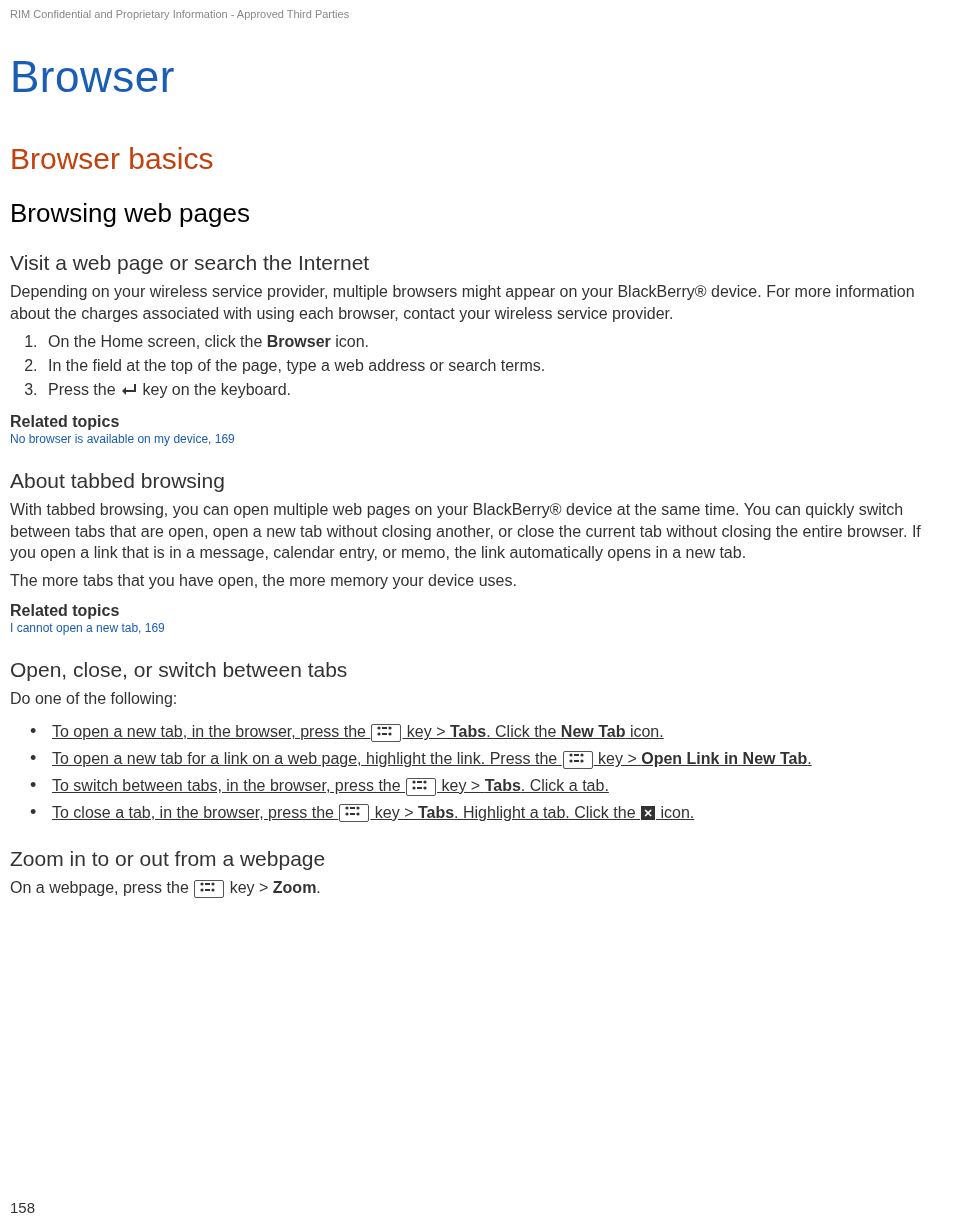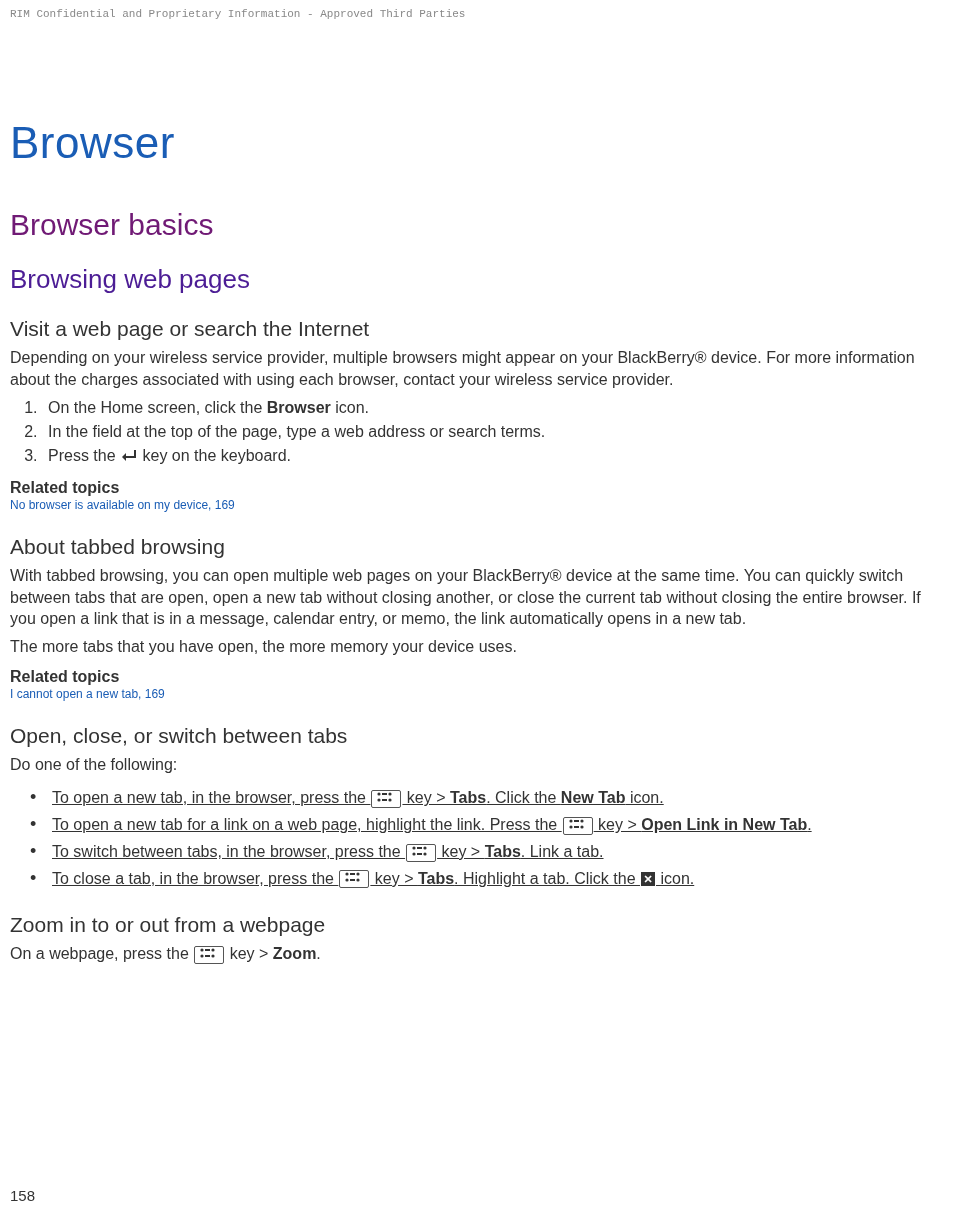--- a/index.html
+++ b/index.html
@@ -11,42 +11,41 @@
     background: #fff;
   }
   .page {
     padding: 8px 10px 10px 10px;
     position: relative;
     min-height: 1210px;
   }
   .confidential {
     font-size: 11px;
     color: #888;
-    margin-bottom: 98px;
-    font-family: Liberation Mono, monospace;
+    margin-bottom: 32px;
   }
   h1.title {
     font-family: "Trebuchet MS", "Segoe UI", sans-serif;
     font-weight: 400;
     color: #1a5db5;
     font-size: 44px;
     margin: 0 0 40px 0;
     letter-spacing: 0.5px;
   }
   h2.section {
     font-family: "Trebuchet MS", "Segoe UI", sans-serif;
     font-weight: 400;
-    color: #701a75;
+    color: #c2410c;
     font-size: 30px;
     margin: 30px 0 22px 0;
   }
   h3.subsection {
     font-family: "Trebuchet MS", "Segoe UI", sans-serif;
     font-weight: 400;
-    color: #4c1d95;
+    color: #000000;
     font-size: 26px;
     margin: 22px 0 18px 0;
   }
   h4.topic {
     font-family: "Trebuchet MS", "Segoe UI", sans-serif;
     font-weight: 400;
     color: #333;
     font-size: 21px;
     margin: 22px 0 6px 0;
   }
@@ -124,21 +123,21 @@
     color: #fff;
     font-size: 11px;
     line-height: 14px;
     text-align: center;
     vertical-align: middle;
     font-weight: 700;
     margin: 0 1px;
   }
   .page-num {
     position: absolute;
-    bottom: 24px;
+    bottom: 12px;
     left: 10px;
     font-size: 15px;
     color: #333;
   }
   b { font-weight: 700; }
 </style>
 </head>
 <body>
 
 <div class="page">
@@ -197,21 +196,21 @@
           </svg></span><span> key &gt; </span><b>Open Link in New Tab</b><span>.</span>
     </li>
     <li>
       <span>To switch between tabs, in the browser, press the </span><span class="kb-key"><svg width="20" height="12" viewBox="0 0 20 12">
             <circle cx="3" cy="3" r="1.6" fill="#333"></circle>
             <circle cx="3" cy="9" r="1.6" fill="#333"></circle>
             <rect x="6" y="2" width="5" height="2" fill="#333"></rect>
             <rect x="6" y="8" width="5" height="2" fill="#333"></rect>
             <circle cx="14" cy="3" r="1.6" fill="#333"></circle>
             <circle cx="14" cy="9" r="1.6" fill="#333"></circle>
-          </svg></span><span> key &gt; </span><b>Tabs</b><span>. Link a tab.</span>
+          </svg></span><span> key &gt; </span><b>Tabs</b><span>. Click a tab.</span>
     </li>
     <li>
       <span>To close a tab, in the browser, press the </span><span class="kb-key"><svg width="20" height="12" viewBox="0 0 20 12">
             <circle cx="3" cy="3" r="1.6" fill="#333"></circle>
             <circle cx="3" cy="9" r="1.6" fill="#333"></circle>
             <rect x="6" y="2" width="5" height="2" fill="#333"></rect>
             <rect x="6" y="8" width="5" height="2" fill="#333"></rect>
             <circle cx="14" cy="3" r="1.6" fill="#333"></circle>
             <circle cx="14" cy="9" r="1.6" fill="#333"></circle>
           </svg></span><span> key &gt; </span><b>Tabs</b><span>. Highlight a tab. Click the </span><span class="close-x">✕</span><span> icon.</span>

